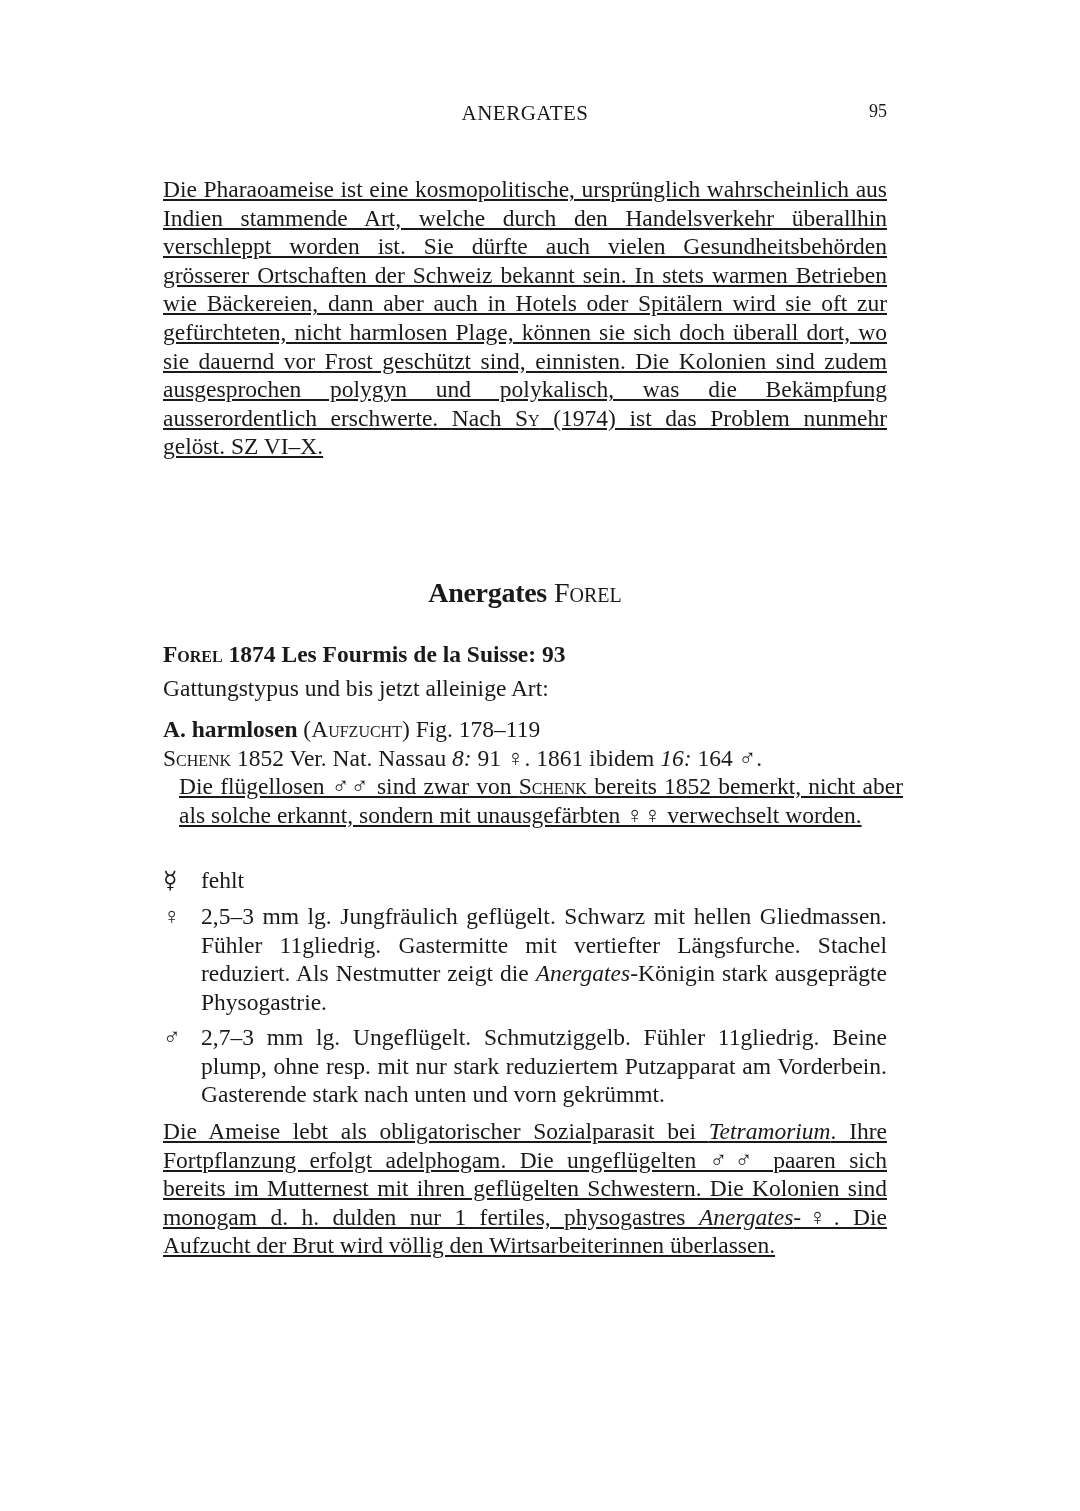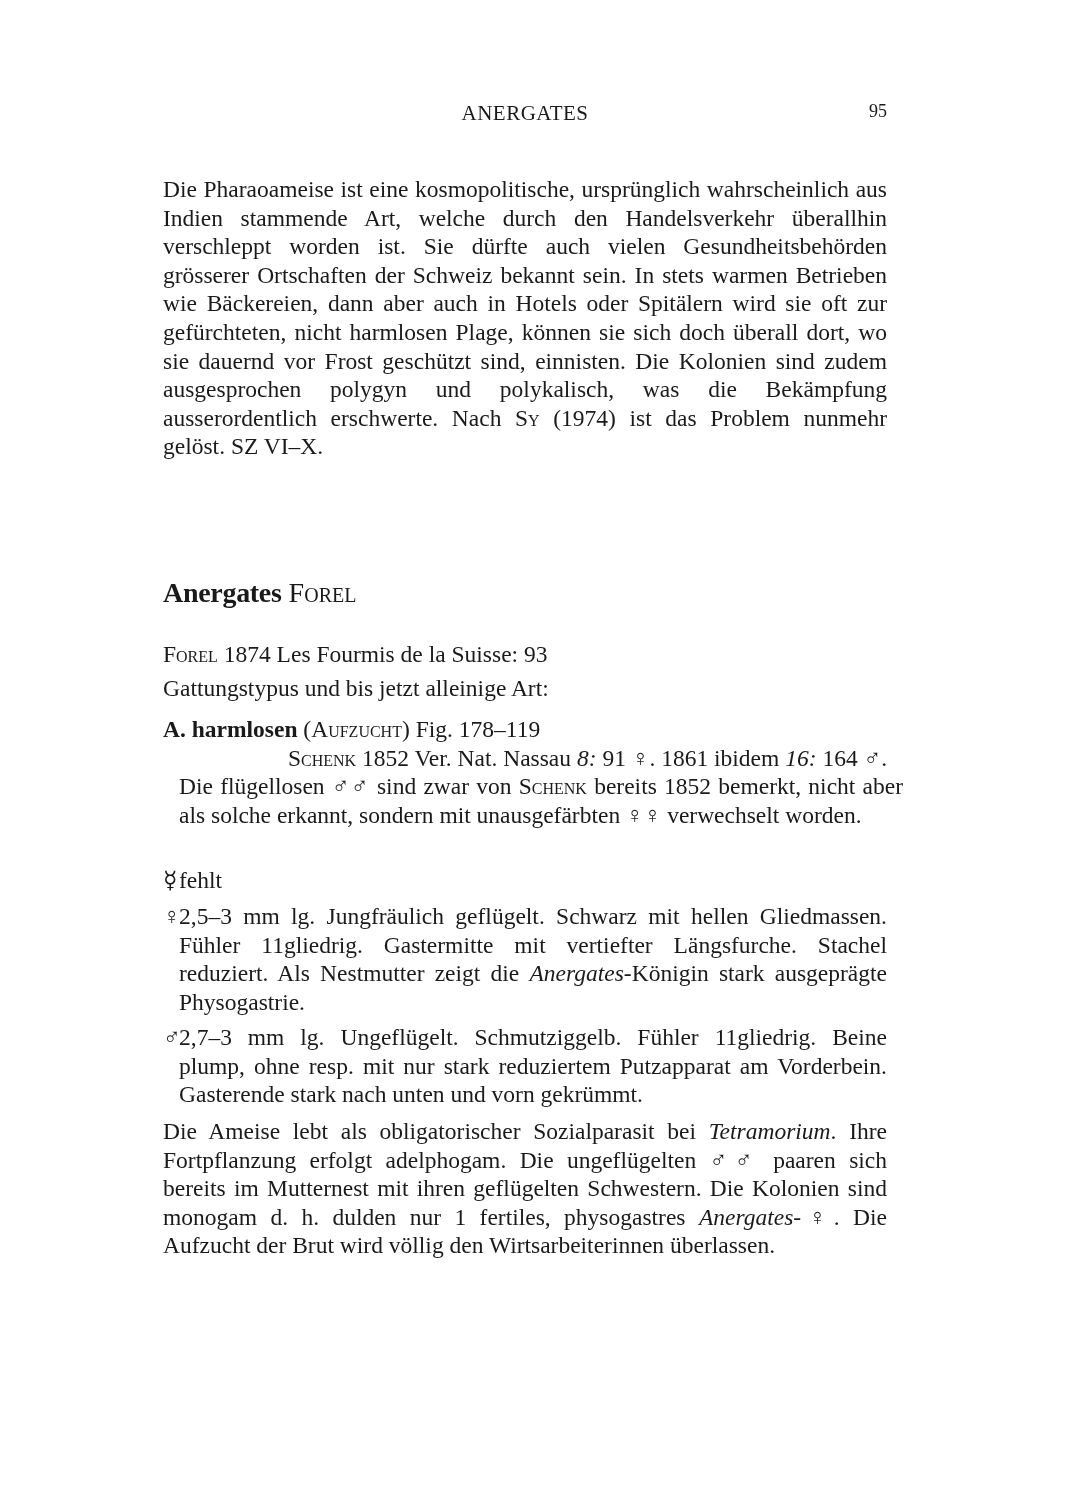--- a/index.html
+++ b/index.html
@@ -3,30 +3,30 @@
   <meta charset="utf-8">
   <style>
     html, body { margin: 0; padding: 0; background: #ffffff; }
     body { width: 1080px; height: 1511px; position: relative; overflow: hidden;
            font-family: "Liberation Serif", "DejaVu Serif", serif; color: #1a1a1a; }
     .page { position: absolute; left: 163px; top: 0; width: 724px; }
     .header { position: absolute; top: 101px; left: 0; width: 724px; height: 30px; font-size: 21px; }
     .running-head { position: absolute; left: 0; right: 0; text-align: center; letter-spacing: 0.5px; }
     .page-number { position: absolute; right: 0; top: 0; font-size: 18px; }
     .block { position: absolute; left: 0; width: 724px; font-size: 23.5px; line-height: 28.6px; }
-    .justify { text-align: justify; text-align-last: left; }
+    .justify { text-align: justify; text-align-last: left; text-decoration: underline; }
     .sc { font-variant: small-caps; }
     .it { font-style: italic; }
     .b { font-weight: bold; }
-    .section-title { position: absolute; top: 577px; left: 0; width: 724px; 
+    .section-title { position: absolute; top: 577px; left: 0; width: 724px; text-align: center;
                      font-size: 28px; }
     .section-title .b { letter-spacing: -0.3px; }
     .caste { position: absolute; left: 0; width: 724px; font-size: 23.5px; line-height: 28.6px; }
     .caste .sym { position: absolute; left: 0; top: 0; width: 30px; }
-    .caste .txt { margin-left: 16px; text-align: justify; text-align-last: left; }
+    .caste .txt { margin-left: 38px; text-align: justify; text-align-last: left; }
   </style>
 </head>
 <body>
 
 <div class="page">
 
   <div class="header">
     <span class="running-head">ANERGATES</span>
     <span class="page-number">95</span>
   </div>
@@ -34,31 +34,31 @@
   <div class="block justify" style="top:175px;">
     <span>Die Pharaoameise ist eine kosmopolitische, ursprünglich wahrscheinlich aus Indien stammende Art, welche durch den Handelsverkehr überallhin verschleppt worden ist. Sie dürfte auch vielen Gesundheitsbehörden grösserer Ortschaften der Schweiz bekannt sein. In stets warmen Betrieben wie Bäckereien, dann aber auch in Hotels oder Spitälern wird sie oft zur gefürchteten, nicht harmlosen Plage, können sie sich doch überall dort, wo sie dauernd vor Frost geschützt sind, einnisten. Die Kolonien sind zudem ausgesprochen polygyn und polykalisch, was die Bekämpfung ausserordentlich erschwerte.</span>
     <span><span>Nach </span><span class="sc">Sy</span><span> (1974) ist das Problem nunmehr gelöst. SZ VI–X.</span></span>
   </div>
 
   <div class="section-title">
     <span class="b">Anergates</span>
     <span class="sc">Forel</span>
   </div>
 
-  <div class="block" style="top:640px;">
+  <div class="block" style="top:640px;font-weight:bold;">
     <span class="sc">Forel</span><span> 1874 Les Fourmis de la Suisse: 93</span>
   </div>
 
   <div class="block" style="top:674px;">Gattungstypus und bis jetzt alleinige Art:</div>
 
   <div class="block" style="top:715px;">
     <span class="b">A. harmlosen</span><span> (</span><span class="sc">Aufzucht</span><span>)</span><span> Fig. 178–119</span>
   </div>
 
-  <div class="block" style="top:744px;text-align:right;">
+  <div class="block" style="top:744px;">
     <span class="sc">Schenk</span><span> 1852 Ver. Nat. Nassau </span><span class="it">8:</span><span> 91 ♀. 1861 ibidem </span><span class="it">16:</span><span> 164 ♂.</span>
   </div>
 
   <div class="block justify" style="top:772px;margin-left:16px;">
     <span>Die flügellosen ♂♂ sind zwar von </span><span class="sc">Schenk</span><span> bereits 1852 bemerkt, nicht aber als solche erkannt, sondern mit unausgefärbten ♀♀ verwechselt worden.</span>
   </div>
 
   <div class="caste" style="top:866px;">
     <span class="sym">☿</span>
     <div class="txt">fehlt</div>

